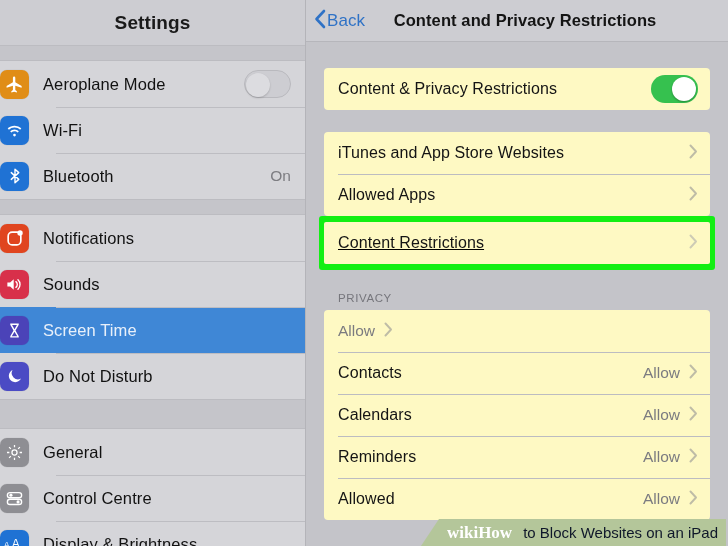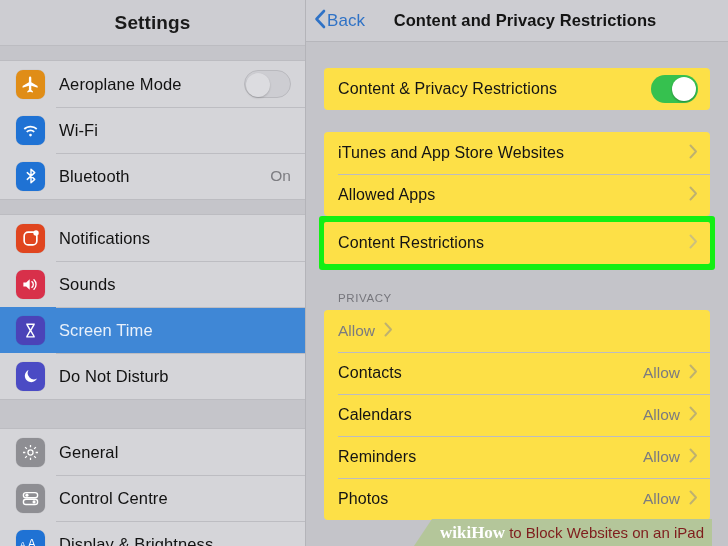--- a/index.html
+++ b/index.html
@@ -44,21 +44,21 @@
     border-bottom: 1px solid #bcbcc1;
     box-sizing: border-box;
   }
   .side-gap.tall { height: 30px; }
   .side-group { background: #d5d5d9; }
   .side-row {
     position: relative;
     display: flex;
     align-items: center;
     height: 46px;
-    padding-left: 16px;
+    padding-left: 0;
     box-sizing: border-box;
     background: #d5d5d9;
   }
   .side-row + .side-row::before {
     content: "";
     position: absolute;
     left: 56px; right: 0; top: 0;
     height: 1px;
     background: #bdbdc2;
   }
@@ -128,21 +128,21 @@
     color: #141414;
     pointer-events: none;
     letter-spacing: .1px;
   }
 
   .det-body { position: relative; padding: 0 18px; }
   .spacer-24 { height: 26px; }
   .spacer-20 { height: 22px; }
 
   .card {
-    background: #fde047;
+    background: #fef9c3;
     border-radius: 4px;
     overflow: hidden;
   }
   .det-row {
     position: relative;
     display: flex;
     align-items: center;
     height: 42px;
     padding: 0 12px 0 14px;
     box-sizing: border-box;
@@ -197,48 +197,49 @@
   }
   .toggle.on .knob { right: 2px; }
   .toggle.off .knob { left: 1px; background:#dcdce0; box-shadow:0 1px 2px rgba(0,0,0,.18); }
 
   
   .hl-wrap {
     background: #13ef13;
     padding: 6px 5px;
     margin: 0 -5px;
     border-radius: 3px;
+    text-decoration: underline;
   }
   .hl-wrap .card { border-radius: 2px; }
 
   
   #watermark {
     position: absolute;
-    right: 16px;
+    right: 2px;
     bottom: 0;
     height: 27px;
     display: flex;
     align-items: center;
     padding: 0 8px 0 26px;
     background: #b4c69a;
     color: #f2f4ee;
     font-size: 15px;
     clip-path: polygon(18px 0, 100% 0, 100% 100%, 0 100%);
     white-space: nowrap;
   }
   #watermark .wm-wiki {
     font-family: "Liberation Serif", serif;
     font-weight: bold;
     font-size: 17px;
     color: #ffffff;
   }
   #watermark .wm-rest {
-    margin-left: 4px;
+    margin-left: 11px;
     font-family: "Liberation Sans", sans-serif;
-    color: #7f1d1d;
+    color: #0f172a;
   }
 </style>
 </head>
 <body>
 
 <div id="app">
 
   <div id="sidebar">
 
     <div class="side-title">Settings</div>
@@ -465,21 +466,21 @@
           <span class="det-label">Reminders</span>
           <span class="det-value">Allow</span>
           <span class="chev-r">
             <svg width="9" height="15" viewBox="0 0 9 15" fill="none" stroke="#8b8b90" stroke-width="1.9" stroke-linecap="round" stroke-linejoin="round">
                 <path d="M1.5 1.5 7 7.5l-5.5 6"></path>
               </svg>
           </span>
         </div>
 
         <div class="det-row">
-          <span class="det-label">Photos</span>
+          <span class="det-label">Allowed</span>
           <span class="det-value">Allow</span>
           <span class="chev-r">
             <svg width="9" height="15" viewBox="0 0 9 15" fill="none" stroke="#8b8b90" stroke-width="1.9" stroke-linecap="round" stroke-linejoin="round">
                 <path d="M1.5 1.5 7 7.5l-5.5 6"></path>
               </svg>
           </span>
         </div>
 
       </div>
 

